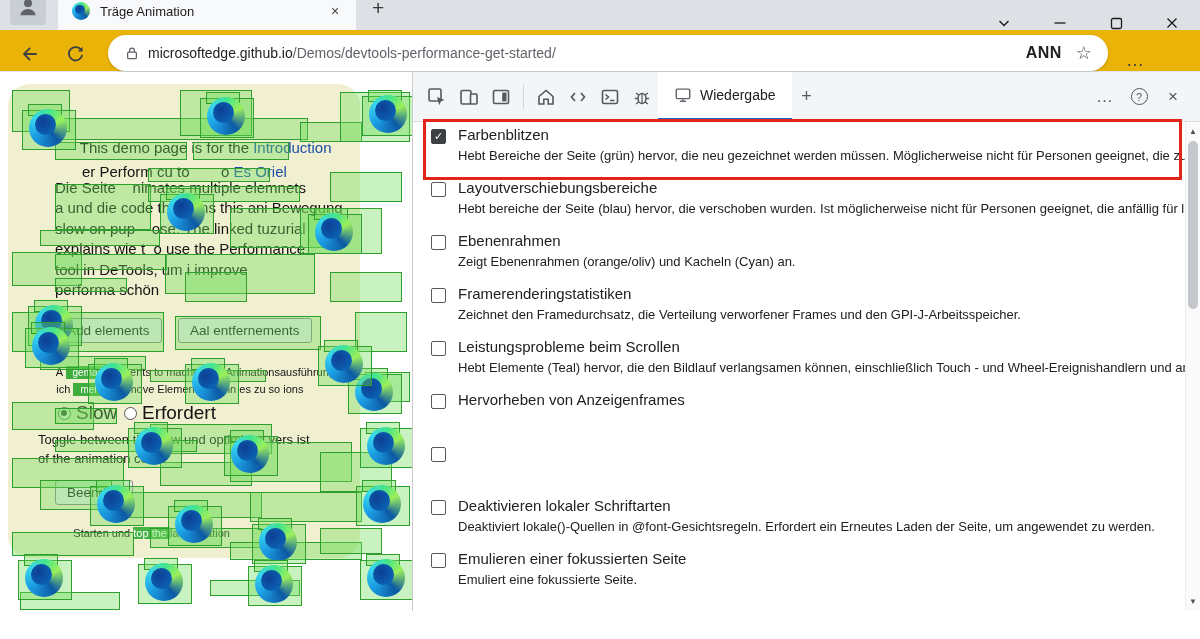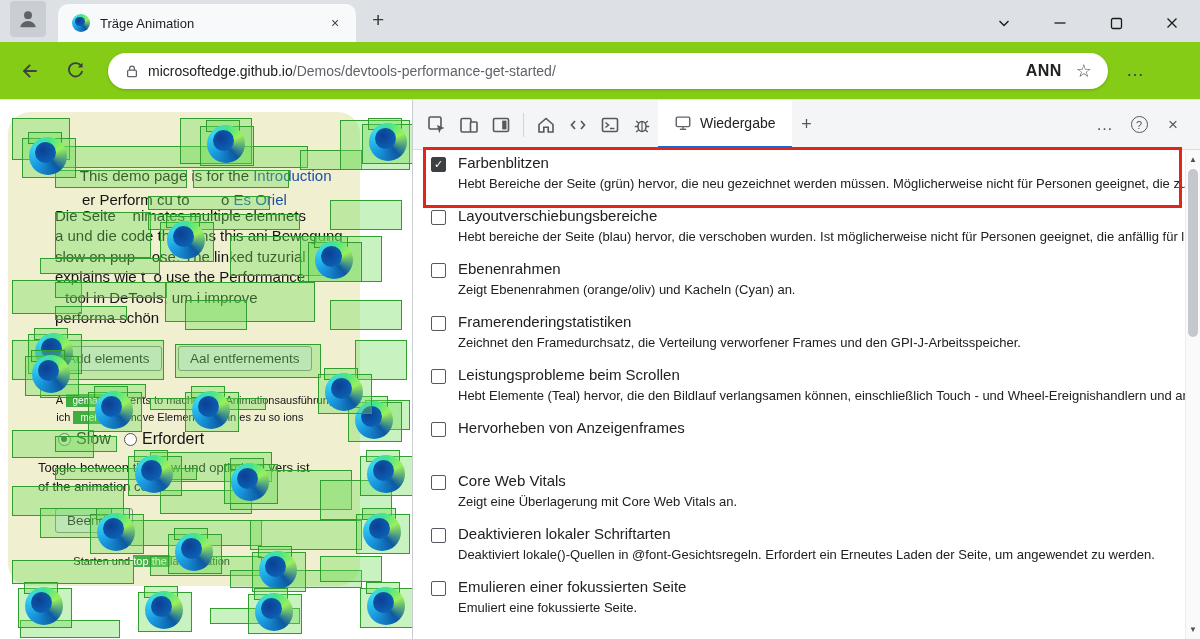--- a/index.html
+++ b/index.html
@@ -1,34 +1,34 @@
 <!DOCTYPE html>
 <html><head>
 <meta charset="utf-8">
 <style>
   * { margin:0; padding:0; box-sizing:border-box; }
   html,body { width:1200px; height:639px; overflow:hidden; }
   body { font-family:"Liberation Sans", sans-serif; background:#fff; position:relative; }
   svg { display:block; }
 
   
-  .titlebar { height:42px; background:#DDE1E6; display:flex; align-items:flex-end; position:relative; }
+  .titlebar { height:30px; background:#DDE1E6; display:flex; align-items:flex-end; position:relative; }
   .avatar { width:36px; height:36px; margin:0 0 5px 10px; background:#C9CED4; border-radius:4px;
             display:flex; align-items:center; justify-content:center; }
   .tab { margin-left:12px; width:298px; height:38px; background:#F7F9FA; border-radius:10px 10px 0 0;
          display:flex; align-items:center; padding:0 10px 0 14px; gap:10px; }
   .tab-title { flex:1; font-size:13px; color:#1d1d1f; white-space:nowrap; overflow:hidden; }
   .tab-close { font-size:14px; color:#444; width:22px; height:22px; display:flex; align-items:center;
                justify-content:center; border-radius:4px; }
   .newtab { font-size:21px; color:#3a3a3a; margin:0 0 10px 16px; }
   .wincontrols { position:absolute; right:0; top:0; height:46px; display:flex; }
   .winbtn { width:56px; height:46px; display:flex; align-items:center; justify-content:center; color:#1a1a1a; }
 
   
-  .navbar { height:58px; background:#84cc16; display:flex; align-items:center; border-bottom:1px solid #E0E3E6; }
+  .navbar { height:42px; background:#eab308; display:flex; align-items:flex-end; border-bottom:1px solid #E0E3E6; }
   .navicon { width:34px; height:34px; margin-left:12px; display:flex; align-items:center; justify-content:center; color:#3d4043; }
   .address { margin-left:16px; width:1000px; height:36px; background:#fff; border-radius:18px;
              box-shadow:0 1px 3px rgba(0,0,0,.18); display:flex; align-items:center; padding:0 16px; }
   .url { font-size:14px; margin-left:8px; white-space:nowrap; }
   .url .host { color:#202124; }
   .url .path { color:#5f6368; }
   .addr-spacer { flex:1; }
   .profile-label { font-size:16px; font-weight:600; color:#202124; letter-spacing:.5px; }
   .star { font-size:18px; color:#4a4d51; margin-left:14px; }
   .nav-overflow { margin-left:18px; font-size:18px; color:#3d4043; letter-spacing:1px; }
@@ -38,21 +38,21 @@
 
   
   .demo { width:412px; position:relative; background:#fff; overflow:hidden; }
   .demo-card { position:absolute; left:8px; top:12px; width:352px; height:474px; background:#F0EFD0; border-radius:22px; }
   .dline { position:absolute; font-size:15px; color:#141414; white-space:pre; line-height:20px; }
   .dlink { color:#1b4fa8; }
   .demo-btn { position:absolute; background:#ECECEC; border:1px solid #8a8a8a; border-radius:3px;
               font-size:13.5px; color:#1a1a1a; padding:4px 11px; font-family:"Liberation Sans",sans-serif; }
   .note { position:absolute; font-size:11px; color:#141414; white-space:pre; }
   .badge { display:inline-block; background:#3FAE3F; color:#fff; font-size:10px; padding:1px 7px; }
-  .radio-row { position:absolute; font-size:16px; color:#141414; display:flex; align-items:center; gap:5px; }
+  .radio-row { position:absolute; font-size:19px; color:#141414; display:flex; align-items:center; gap:5px; }
   .radio { width:13px; height:13px; border:1.5px solid #555; border-radius:50%; background:#fff; position:relative; }
   .radio.sel::after { content:""; position:absolute; left:2px; top:2px; width:6px; height:6px; border-radius:50%; background:#222; }
   .hl { background:#46B246; color:#fff; }
 
   
   .gbox { position:absolute; background:rgba(110,220,90,.38); border:1px solid #2f9e2f; pointer-events:none; }
   .cluster { position:absolute; width:58px; height:50px; pointer-events:none; }
   .elogo { border-radius:50%; position:relative; flex:none;
            background:conic-gradient(from 140deg,#0c59a4 0deg,#1b9de2 95deg,#37d6f0 165deg,#43e58c 225deg,#9bf05a 280deg,#0c59a4 360deg); }
   .elogo::after { content:""; position:absolute; left:16%; top:14%; width:55%; height:55%; border-radius:50%;
@@ -168,21 +168,21 @@
       <span>er Perform cu to</span>
     </div>
     <div class="dline" style="left:196px;top:70px">
       <span>o </span><a class="dlink">Es Oriel</a>
     </div>
 
     <div class="dline" style="left:55px;top:106px">Die Seite    nimates multiple elemnets</div>
     <div class="dline" style="left:55px;top:126px">a und die code that runs this ani Bewegung</div>
     <div class="dline" style="left:55px;top:147px">slow on pup    ose. The linked tuzurial</div>
     <div class="dline" style="left:55px;top:167px">explains wie t  o use the Performance</div>
-    <div class="dline" style="left:65px;top:188px">tool in DeTools, um i improve</div>
+    <div class="dline" style="left:55px;top:188px">tool in DeTools, um i improve</div>
     <div class="dline" style="left:55px;top:208px">performa schön</div>
 
     <button class="demo-btn" style="left:55px;top:246px">Add elements</button>
     <button class="demo-btn" style="left:178px;top:246px">Aal entfernements</button>
 
     <div class="note" style="left:38px;top:282px">
       <span>A </span><span class="badge">gemacht</span><span> ments to machen die Animationsausführung</span>
     </div>
     <div class="note" style="left:38px;top:299px">
       <span>ich </span><span class="badge">mehr</span><span> Remove Elemente, wenn es zu so ions</span>
@@ -472,24 +472,20 @@
 
   <div class="dt-row">
     <div class="dt-check"></div>
     <div class="dt-texts">
       <div class="dt-title">Hervorheben von Anzeigenframes</div>
     </div>
   </div>
 
   <div class="dt-row">
     <div class="dt-check"></div>
-    <div class="dt-texts">
-      <div class="dt-title">Core Web Vitals</div>
-      <div class="dt-desc">Zeigt eine Überlagerung mit Core Web Vitals an.</div>
-    </div>
   </div>
 
   <div class="dt-row">
     <div class="dt-check"></div>
     <div class="dt-texts">
       <div class="dt-title">Deaktivieren lokaler Schriftarten</div>
       <div class="dt-desc">Deaktiviert lokale()-Quellen in @font-Gesichtsregeln. Erfordert ein Erneutes Laden der Seite, um angewendet zu werden.</div>
     </div>
   </div>
 

